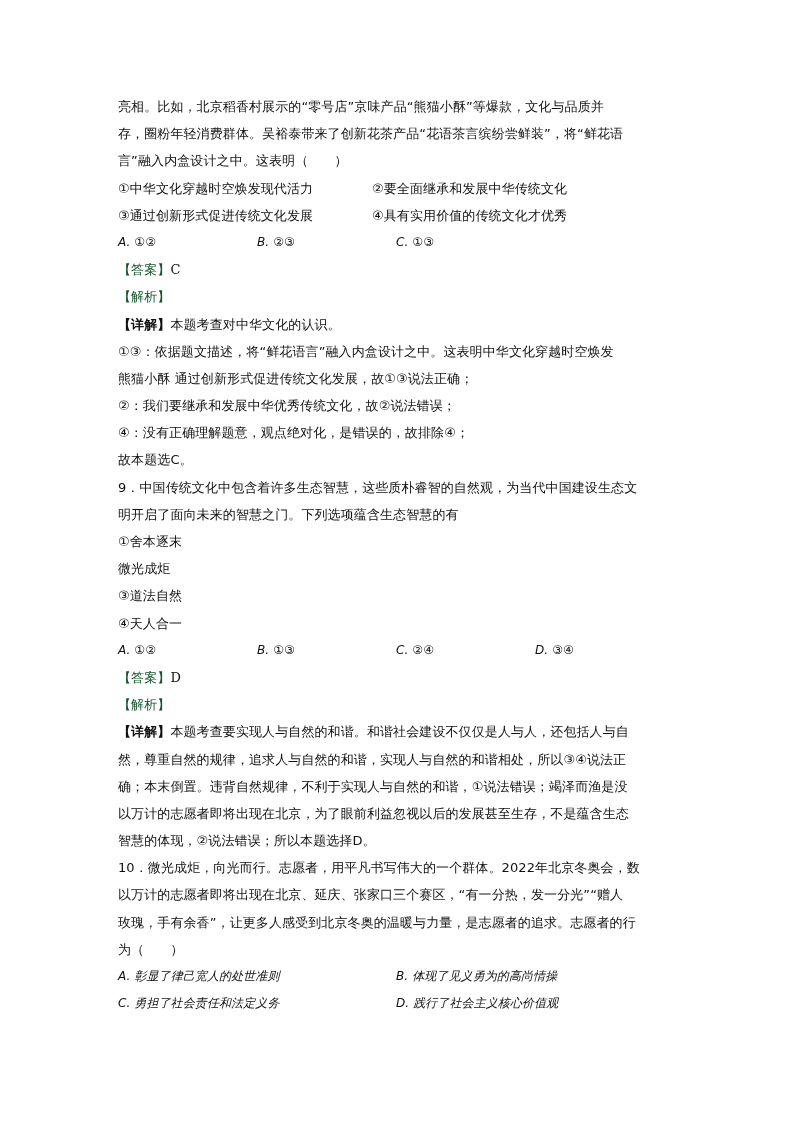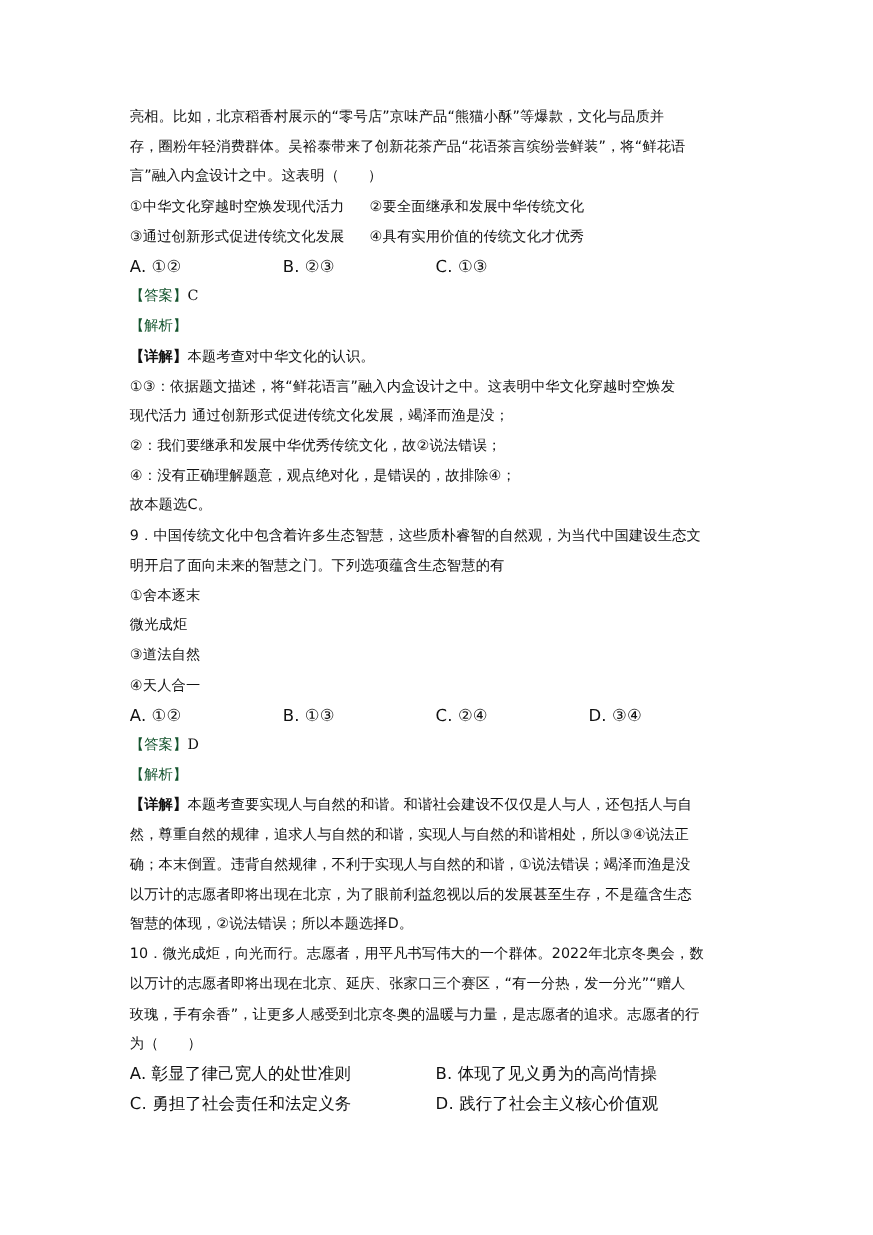--- a/index.html
+++ b/index.html
@@ -2,25 +2,25 @@
 <html><head>
 <meta charset="utf-8">
 <style>
   html, body { margin: 0; padding: 0; background: #ffffff; }
   body { width: 794px; height: 1123px; position: relative; overflow: hidden;
          font-family: "DejaVu Sans", "Liberation Sans", sans-serif; color: #111; }
   .page { position: absolute; left: 118px; top: 93px; width: 556px; }
   .line { font-size: 13px; line-height: 27.2px; height: 27.2px; white-space: nowrap; letter-spacing: 0.1px; }
   .tag-blue { color: #14532d; }
   .tag-bold { font-weight: bold; text-align: right; }
-  .opts { display: flex; font-size: 15px; }
+  .opts { display: flex; font-size: 12px; font-style: italic; }
   .opts4 > span { width: 139px; }
   .opts2 > span { width: 278px; }
   .mono { font-family: "DejaVu Serif", "Liberation Serif", serif; }
-  .pair { display: flex; }
+  .pair { display: flex; gap: 36px; }
   .pair > span:first-child { width: 218px; }
 </style>
 </head>
 <body>
 
 <div class="page">
 
   <div>
     <div class="line">亮相。比如，北京稻香村展示的“零号店”京味产品“熊猫小酥”等爆款，文化与品质并</div>
     <div class="line">存，圈粉年轻消费群体。吴裕泰带来了创新花茶产品“花语茶言缤纷尝鲜装”，将“鲜花语</div>
@@ -42,21 +42,21 @@
   <div class="line">
     <span class="tag-blue">【答案】</span><span class="mono">C</span>
   </div>
   <div class="line">
     <span class="tag-blue">【解析】</span>
   </div>
   <div class="line">
     <span class="tag-bold">【详解】</span><span>本题考查对中华文化的认识。</span>
   </div>
   <div class="line">①③：依据题文描述，将“鲜花语言”融入内盒设计之中。这表明中华文化穿越时空焕发</div>
-  <div class="line">现代活力 通过创新形式促进传统文化发展，竭泽而渔是没；</div>
+  <div class="line">熊猫小酥 通过创新形式促进传统文化发展，故①③说法正确；</div>
   <div class="line">②：我们要继承和发展中华优秀传统文化，故②说法错误；</div>
   <div class="line">④：没有正确理解题意，观点绝对化，是错误的，故排除④；</div>
   <div class="line">故本题选C。</div>
 
   <div>
     <div class="line">9．中国传统文化中包含着许多生态智慧，这些质朴睿智的自然观，为当代中国建设生态文</div>
     <div class="line">明开启了面向未来的智慧之门。下列选项蕴含生态智慧的有</div>
   </div>
   <div class="line">①舍本逐末</div>
   <div class="line">微光成炬</div>

